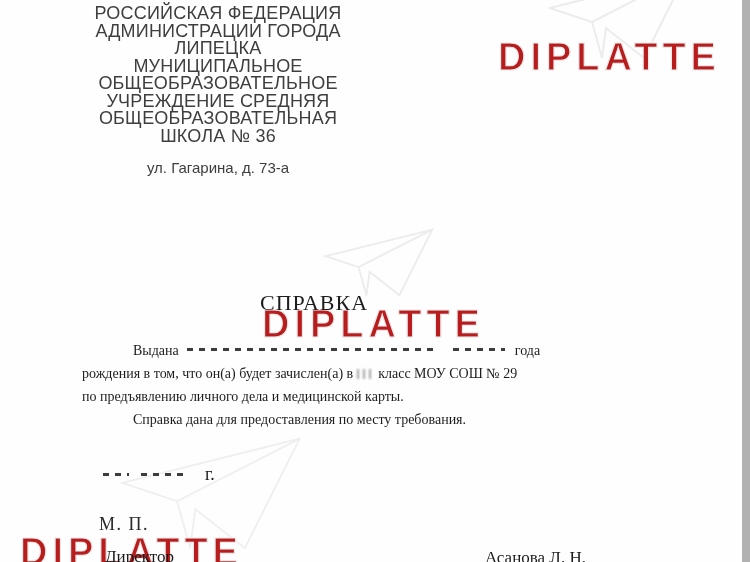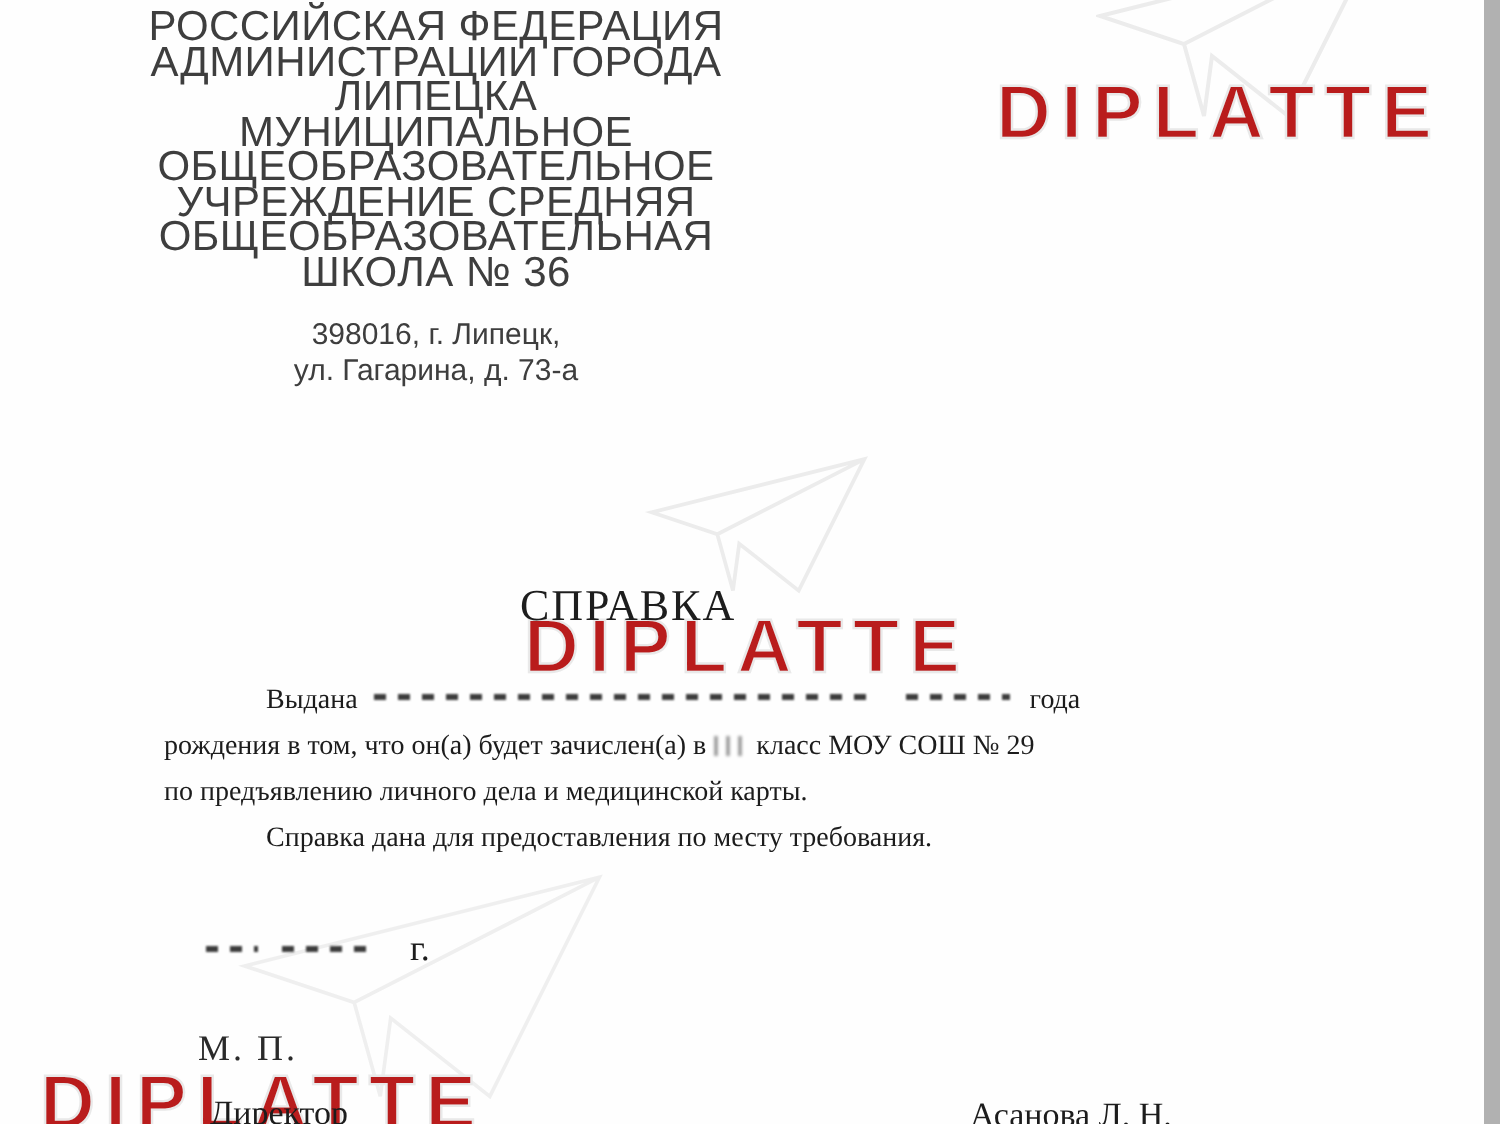--- a/index.html
+++ b/index.html
@@ -20,21 +20,21 @@
     background: #b1b1b1;
   }
 
   
   .org-block {
     position: absolute;
     left: 70px; top: 5px;
     width: 296px;
     text-align: center;
     font-family: "Liberation Sans", sans-serif;
-    font-size: 21px;
+    font-size: 18px;
     line-height: 17.5px;
     color: #3e3e3e;
     letter-spacing: 0.2px;
   }
   .addr-block {
     position: absolute;
     left: 70px; top: 159px;
     width: 296px;
     text-align: center;
     font-family: "Liberation Sans", sans-serif;
@@ -169,21 +169,20 @@
     <div>РОССИЙСКАЯ ФЕДЕРАЦИЯ</div>
     <div>АДМИНИСТРАЦИИ ГОРОДА ЛИПЕЦКА</div>
     <div>МУНИЦИПАЛЬНОЕ</div>
     <div>ОБЩЕОБРАЗОВАТЕЛЬНОЕ</div>
     <div>УЧРЕЖДЕНИЕ СРЕДНЯЯ</div>
     <div>ОБЩЕОБРАЗОВАТЕЛЬНАЯ</div>
     <div>ШКОЛА № 36</div>
   </div>
 
   <div class="addr-block">
-    <div>398016, г. Липецк,</div>
     <div>ул. Гагарина, д. 73-а</div>
   </div>
 
   <div class="doc-title">СПРАВКА</div>
 
   <div class="body-line bl1">
     <span>Выдана</span><span class="redact redact-name-1"></span><span class="redact redact-name-2"></span><span>года</span>
   </div>
   <div class="body-line bl2">
     <span>рождения в том, что он(а) будет зачислен(а) в</span><span class="redact-class"></span><span>класс МОУ СОШ № 29</span>

